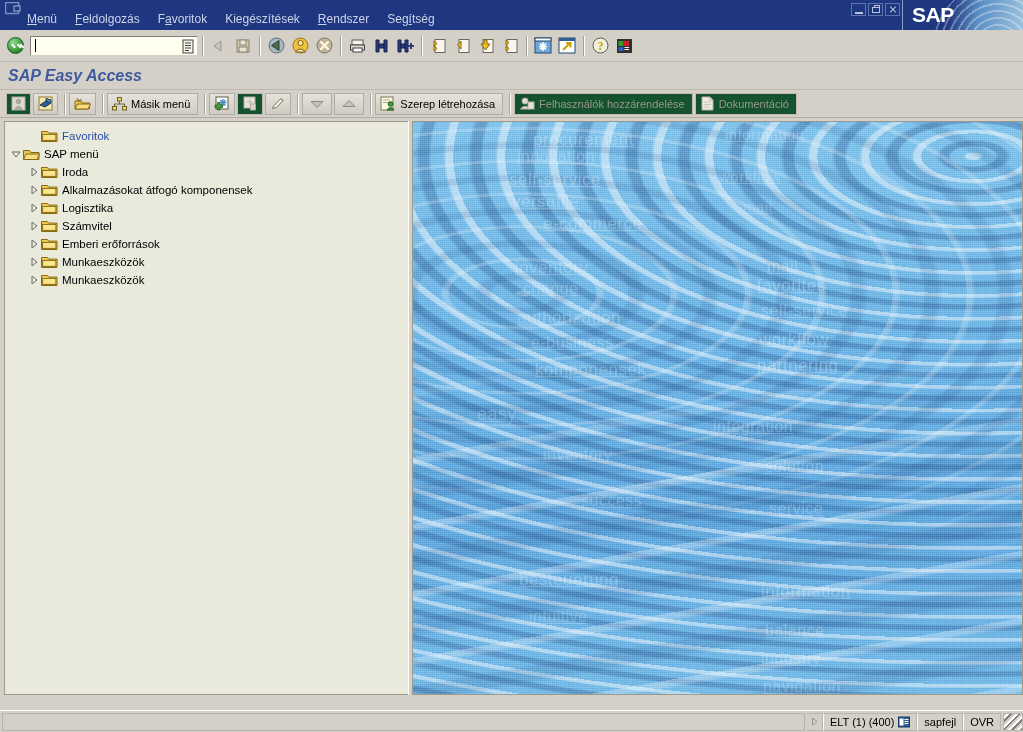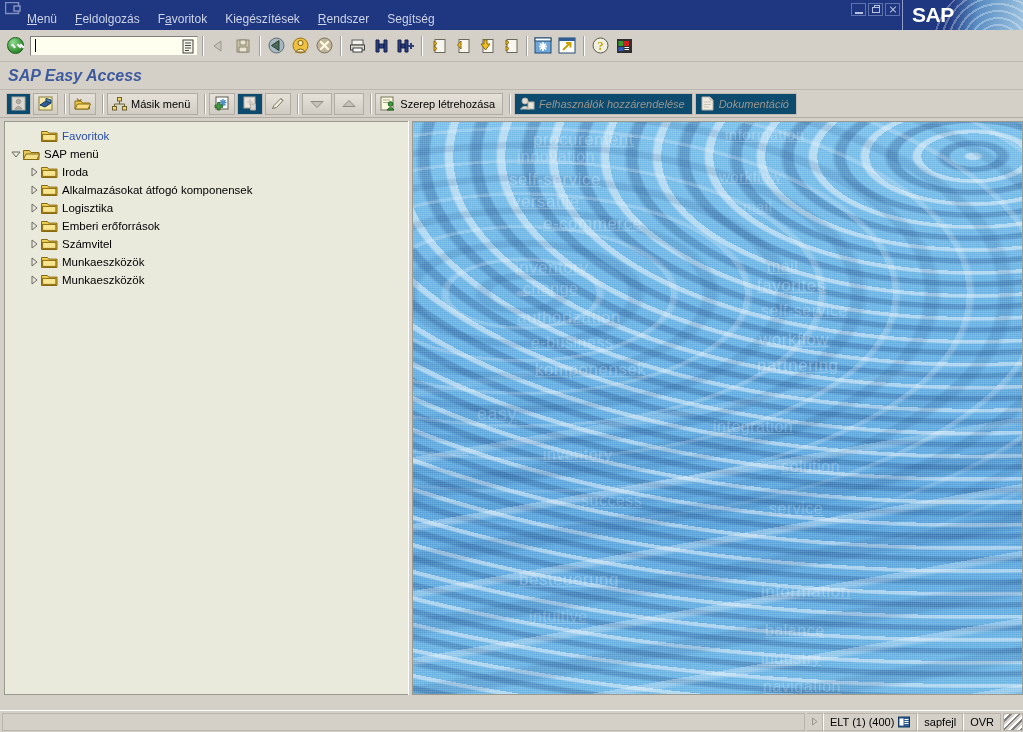--- a/index.html
+++ b/index.html
@@ -166,21 +166,21 @@
     border: 1px solid #b0aca4;
     background: linear-gradient(#e6e2da, #d0ccc4);
     display:flex;align-items:center;justify-content:center;
     gap:4px;
     padding: 0 4px;
     font-size: 11px;
     color:#000;
     margin-right: 2px;
   }
   .abtn.labeled { padding: 0 7px 0 4px; text-align: right; }
-  .abtn.disabled { color:#9a968e; background:#0c4a6e; border-color:#c0bcb4;font-style:italic; }
+  .abtn.disabled { color:#9a968e; background:#14532d; border-color:#c0bcb4; }
   .asep { width:1px;height:20px;background:#a8a49c;margin:0 4px;box-shadow:1px 0 0 #fff;}
 
   
   .main {
     position: relative;
     height: 580px;
     display: flex;
     background: #d4d0c8;
   }
   .tree-panel {
@@ -691,33 +691,33 @@
         <div class="tree-row indent-1">
           <span class="arrow">
             <svg width="10" height="10" viewBox="0 0 10 10">
               <polygon points="3,1 3,9 8,5" fill="#e8e8dc" stroke="#6a6a60"></polygon>
             </svg>
           </span>
           <span class="folder"><svg width="17" height="14" viewBox="0 0 17 14">
               <path d="M0.5 2.5 h6 l1.2 1.6 h8.3 v8.4 h-15.5 z" fill="#f0d255" stroke="#8a6a10"></path>
               <rect x="1.6" y="5.4" width="13.3" height="6" fill="#f7e58f" stroke="#8a6a10"></rect>
             </svg></span>
-          <span>Emberi erőforrások</span>
+          <span>Számvitel</span>
         </div>
         <div class="tree-row indent-1">
           <span class="arrow">
             <svg width="10" height="10" viewBox="0 0 10 10">
               <polygon points="3,1 3,9 8,5" fill="#e8e8dc" stroke="#6a6a60"></polygon>
             </svg>
           </span>
           <span class="folder"><svg width="17" height="14" viewBox="0 0 17 14">
               <path d="M0.5 2.5 h6 l1.2 1.6 h8.3 v8.4 h-15.5 z" fill="#f0d255" stroke="#8a6a10"></path>
               <rect x="1.6" y="5.4" width="13.3" height="6" fill="#f7e58f" stroke="#8a6a10"></rect>
             </svg></span>
-          <span>Számvitel</span>
+          <span>Emberi erőforrások</span>
         </div>
         <div class="tree-row indent-1">
           <span class="arrow">
             <svg width="10" height="10" viewBox="0 0 10 10">
               <polygon points="3,1 3,9 8,5" fill="#e8e8dc" stroke="#6a6a60"></polygon>
             </svg>
           </span>
           <span class="folder"><svg width="17" height="14" viewBox="0 0 17 14">
               <path d="M0.5 2.5 h6 l1.2 1.6 h8.3 v8.4 h-15.5 z" fill="#f0d255" stroke="#8a6a10"></path>
               <rect x="1.6" y="5.4" width="13.3" height="6" fill="#f7e58f" stroke="#8a6a10"></rect>
@@ -761,21 +761,21 @@
         <div class="word" style="left: 344px; top: 154px; font-size: 17px; color: rgba(238, 247, 255, 0.3);">favorites</div>
         <div class="word" style="left: 104px; top: 186px; font-size: 17px; color: rgba(238, 247, 255, 0.28);">authorization</div>
         <div class="word" style="left: 348px; top: 180px; font-size: 16px; color: rgba(238, 247, 255, 0.26);">self-service</div>
         <div class="word" style="left: 118px; top: 212px; font-size: 16px; color: rgba(238, 247, 255, 0.26);">e-business</div>
         <div class="word" style="left: 346px; top: 208px; font-size: 17px; color: rgba(238, 247, 255, 0.3);">workflow</div>
         <div class="word" style="left: 122px; top: 238px; font-size: 17px; color: rgba(238, 247, 255, 0.28);">komponensek</div>
         <div class="word" style="left: 344px; top: 234px; font-size: 17px; color: rgba(238, 247, 255, 0.3);">partnering</div>
         <div class="word" style="left: 64px; top: 282px; font-size: 18px; color: rgba(238, 247, 255, 0.24);">easy</div>
         <div class="word" style="left: 300px; top: 296px; font-size: 16px; color: rgba(238, 247, 255, 0.26);">integration</div>
         <div class="word" style="left: 130px; top: 324px; font-size: 16px; color: rgba(238, 247, 255, 0.24);">inventory</div>
-        <div class="word" style="left: 352px; top: 336px; font-size: 16px; color: rgba(238, 247, 255, 0.26); margin-left: 16px;">solution</div>
+        <div class="word" style="left: 352px; top: 336px; font-size: 16px; color: rgba(238, 247, 255, 0.26);">solution</div>
         <div class="word" style="left: 168px; top: 370px; font-size: 16px; color: rgba(238, 247, 255, 0.24);">success</div>
         <div class="word" style="left: 356px; top: 378px; font-size: 16px; color: rgba(238, 247, 255, 0.26);">service</div>
         <div class="word" style="left: 106px; top: 448px; font-size: 17px; color: rgba(238, 247, 255, 0.28);">besteuerung</div>
         <div class="word" style="left: 348px; top: 460px; font-size: 17px; color: rgba(238, 247, 255, 0.28);">information</div>
         <div class="word" style="left: 116px; top: 486px; font-size: 16px; color: rgba(238, 247, 255, 0.24);">intuitive</div>
         <div class="word" style="left: 352px; top: 500px; font-size: 16px; color: rgba(238, 247, 255, 0.26);">balance</div>
         <div class="word" style="left: 348px; top: 528px; font-size: 16px; color: rgba(238, 247, 255, 0.26);">industry</div>
         <div class="word" style="left: 350px; top: 556px; font-size: 16px; color: rgba(238, 247, 255, 0.26);">navigation</div>
         <div class="word" style="left: 110px; top: 570px; font-size: 16px; color: rgba(238, 247, 255, 0.26);">portal</div>
       </div>

